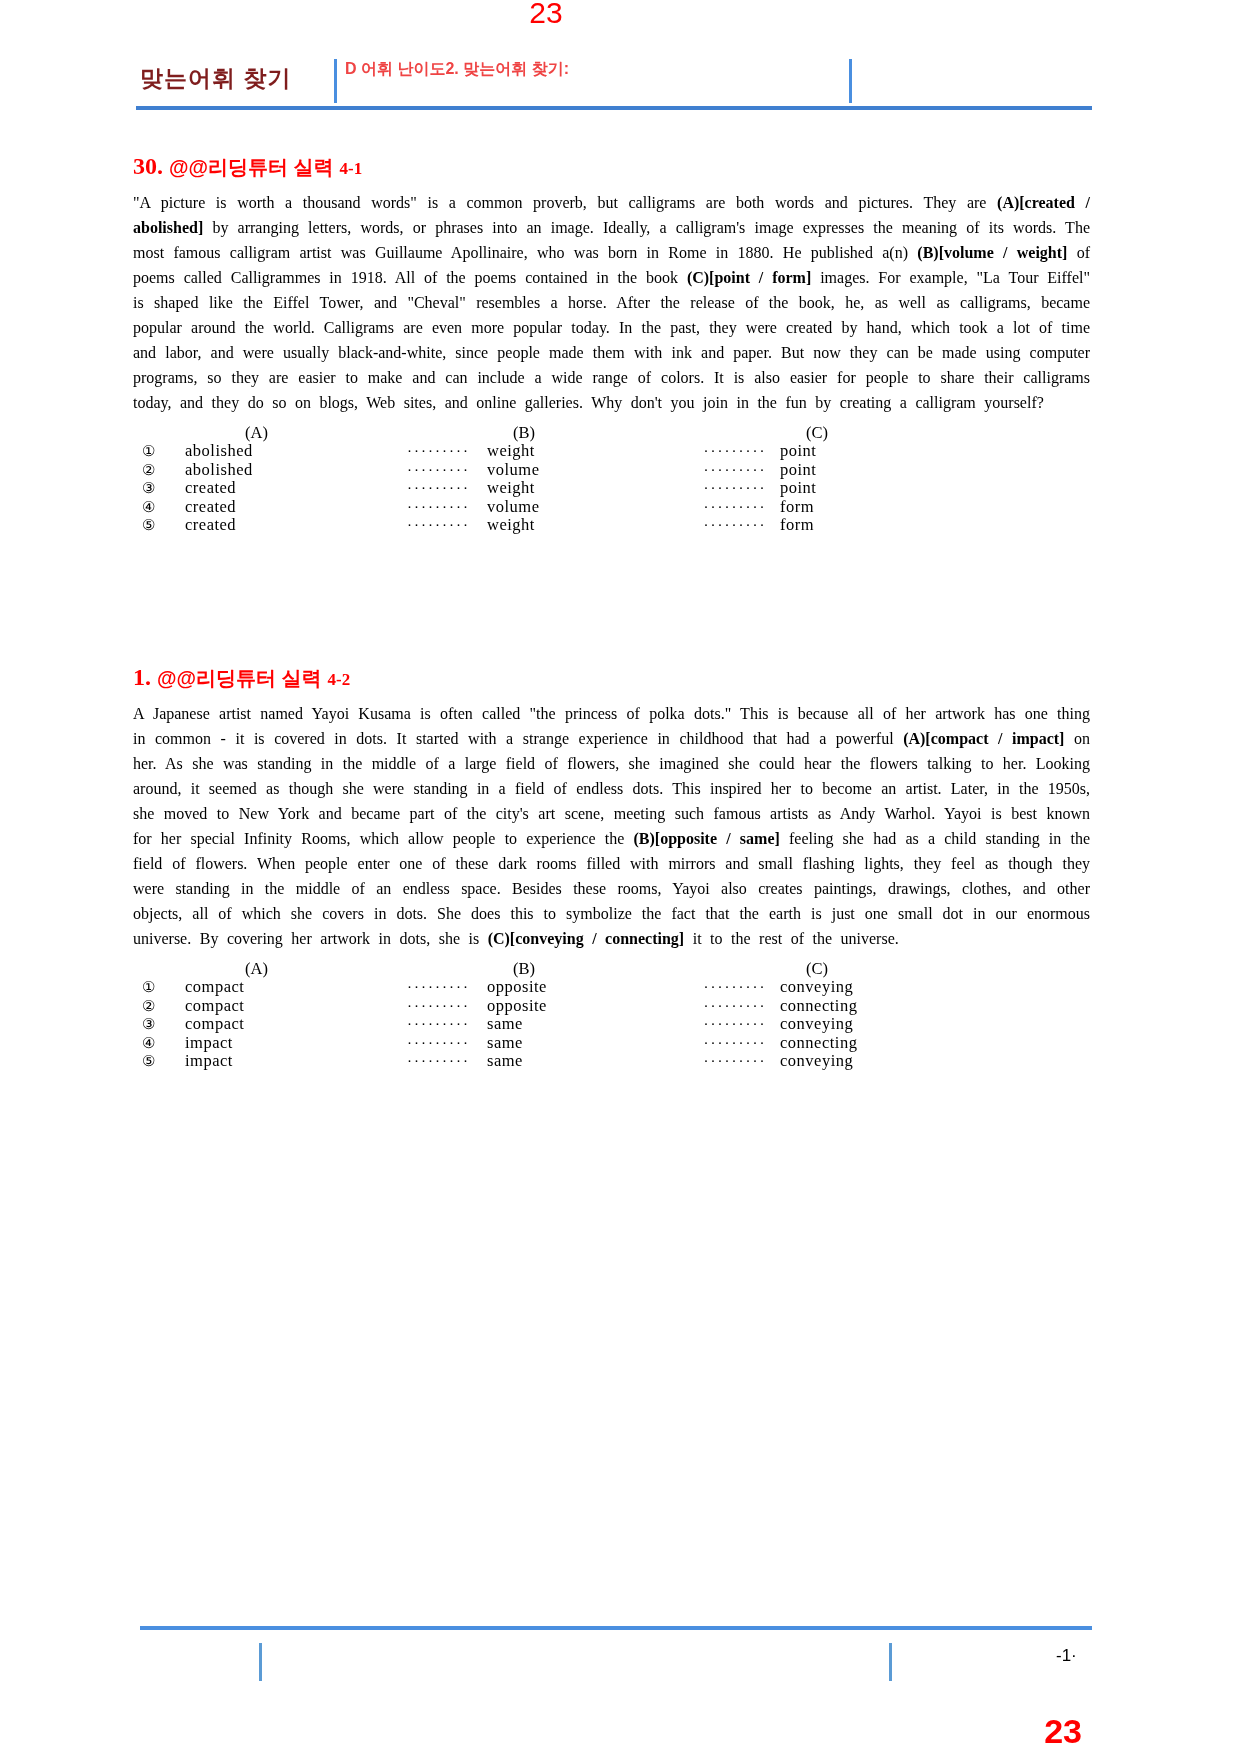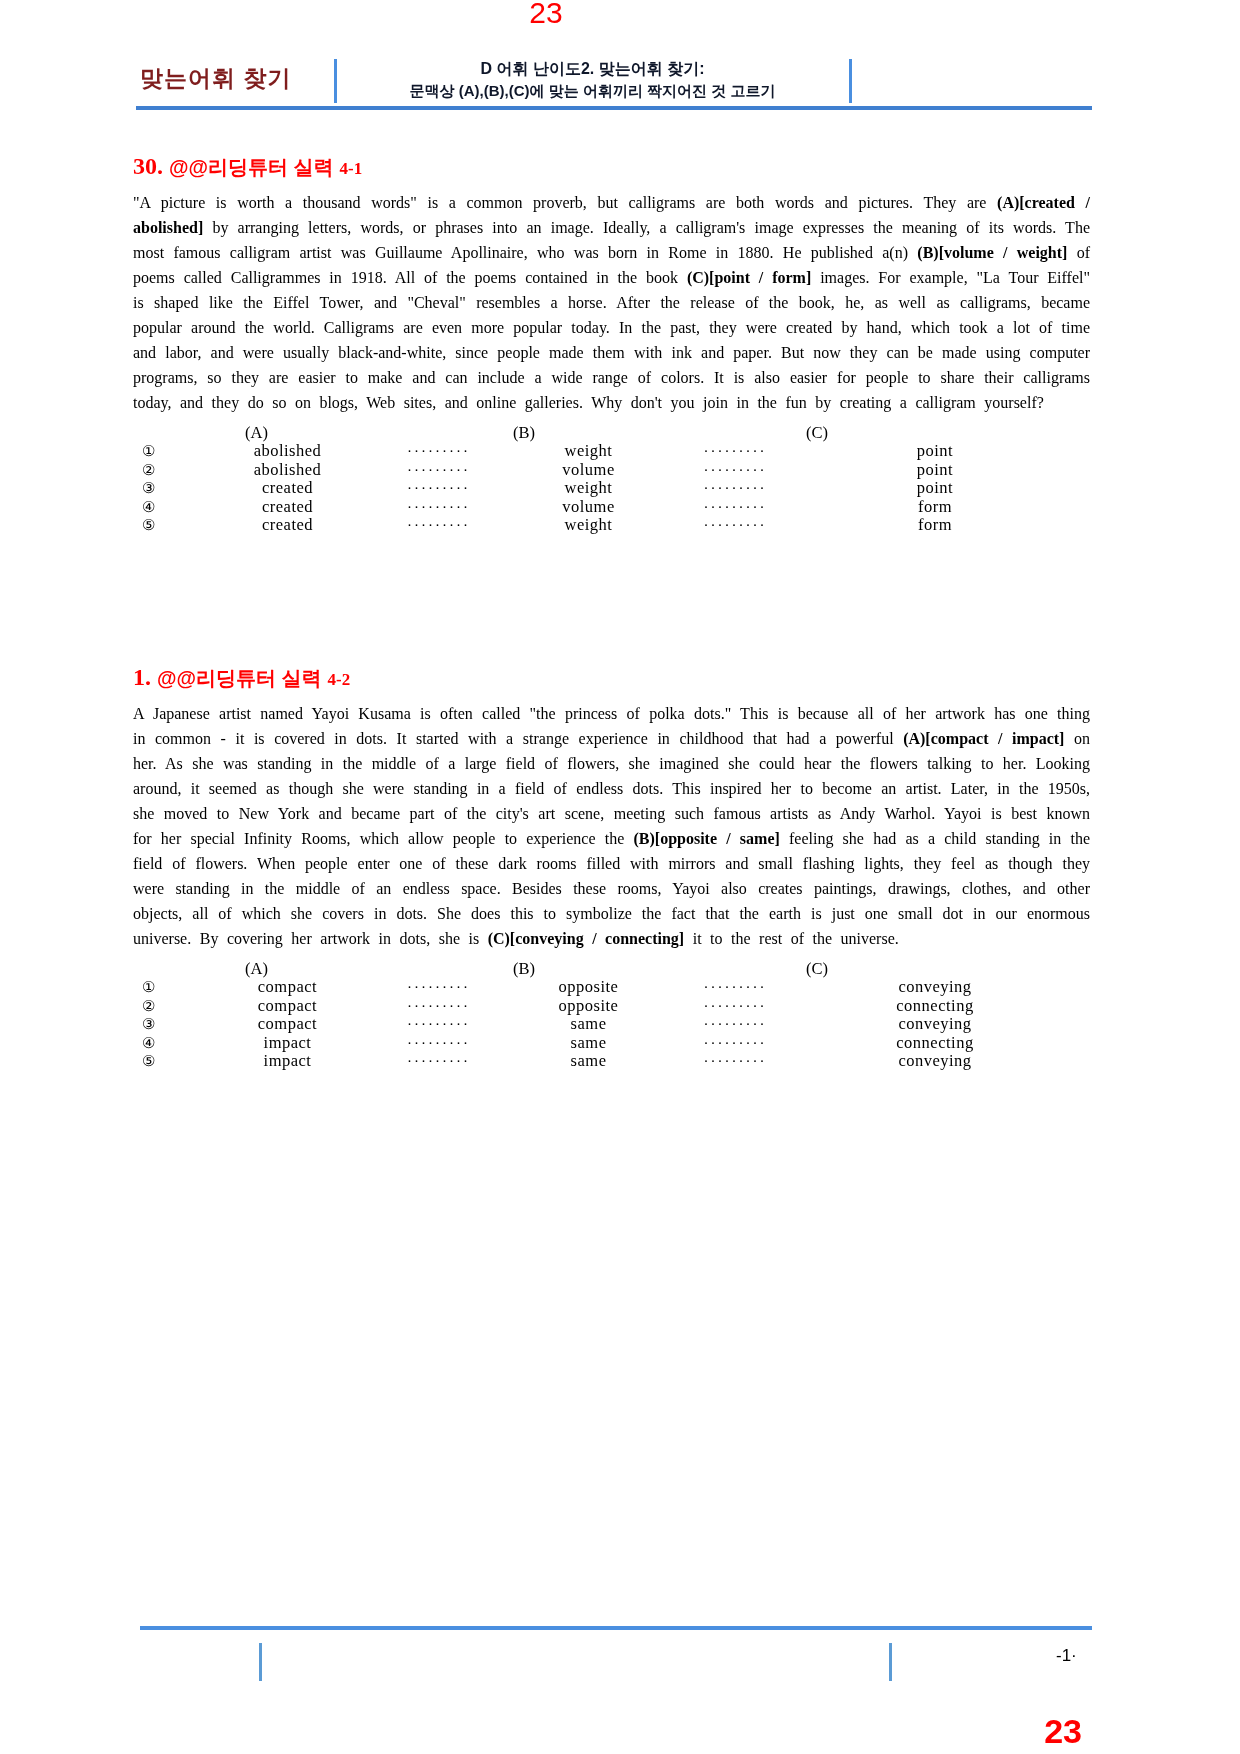--- a/index.html
+++ b/index.html
@@ -12,22 +12,22 @@
   .bottom-num{position:absolute;top:1712px;right:10px;
               font-family:"Liberation Sans", sans-serif;font-size:34px;font-weight:600;color:#ff0000;}
 
   
   .hdr-title{position:absolute;left:140px;top:63px;
              font-family:"Liberation Sans", sans-serif;font-weight:bold;
              font-size:23px;color:#7f1d1d;letter-spacing:1px;}
   .hdr-bar{position:absolute;width:3px;height:44px;top:59px;background:#4a8fe0;}
   .hdr-bar.b1{left:334px;}
   .hdr-bar.b2{left:849px;}
-  .hdr-center{position:absolute;left:345px;top:58px;width:495px;text-align:center;
-              font-family:"Liberation Sans", sans-serif;font-weight:bold;color:#0f172a;}
+  .hdr-center{position:absolute;left:345px;top:58px;width:495px;text-align:left;
+              font-family:"Liberation Sans", sans-serif;font-weight:bold;color:#ef4444;}
   .hdr-center .l1{font-size:16px;line-height:22px;}
   .hdr-center .l2{font-size:15px;line-height:22px;}
   .hdr-rule{position:absolute;left:136px;top:106px;width:965px;height:4px;background:#3f7fd0;}
 
   
   .q-section{position:absolute;left:133px;width:957px;}
   .q1{top:153px;}
   .q2{top:664px;}
   .q-title{white-space:nowrap;color:#ff0000;font-weight:bold;margin:0 0 9px 0;}
   .q-title .num{font-family:"Liberation Serif", serif;font-size:24px;}
@@ -38,42 +38,41 @@
 
   
   .choices{margin-top:8px;font-size:16.5px;}
   .ch-row{display:grid;grid-template-columns:52px 205px 97px 203px 90px auto;
           line-height:18.5px;align-items:baseline;}
   .ch-head{line-height:19px;}
   .ch-head .h{padding-left:26px;}
   .ch-head .hA{padding-left:60px;}
   .ch-num{padding-left:9px;font-size:15px;}
   .ch-dots{text-align:center;letter-spacing:2px;font-size:15px;}
-  .ch-word{letter-spacing:0.5px;text-align:center;}
+  .ch-word{letter-spacing:0.5px;}
 
   
   .foot-rule{position:absolute;left:140px;top:1626px;width:960px;height:4px;background:#4a8fe0;}
   .foot-bar{position:absolute;width:3px;height:38px;top:1643px;background:#5b9bd5;}
   .foot-bar.f1{left:259px;}
   .foot-bar.f2{left:889px;}
   .foot-page{position:absolute;left:1056px;top:1646px;
              font-family:"Liberation Sans", sans-serif;font-size:17px;color:#000;}
 </style>
 </head>
 <body>
 
 <div class="page">
 
   <div class="top-num">23</div>
 
   <div class="hdr-title">맞는어휘 찾기</div>
   <div class="hdr-bar b1"></div>
   <div class="hdr-center">
     <div class="l1">D 어휘 난이도2. 맞는어휘 찾기:</div>
-    <div class="l2">문맥상 (A),(B),(C)에 맞는 어휘끼리 짝지어진 것 고르기</div>
   </div>
   <div class="hdr-bar b2"></div>
   <div class="hdr-rule"></div>
 
   <div class="q-section q1">
     <h2 class="q-title"><span class="num">30.</span> <span class="kname">@@리딩튜터 실력</span> <span class="suffix">4-1</span></h2>
     <div class="passage"><span>"A picture is worth a thousand words" is a common proverb, but calligrams are both words and pictures. They are </span><b>(A)[created / abolished]</b><span> by arranging letters, words, or phrases into an image. Ideally, a calligram's image expresses the meaning of its words. The most famous calligram artist was Guillaume Apollinaire, who was born in Rome in 1880. He published a(n) </span><b>(B)[volume / weight]</b><span> of poems called Calligrammes in 1918. All of the poems contained in the book </span><b>(C)[point / form]</b><span> images. For example, "La Tour Eiffel" is shaped like the Eiffel Tower, and "Cheval" resembles a horse. After the release of the book, he, as well as calligrams, became popular around the world. Calligrams are even more popular today. In the past, they were created by hand, which took a lot of time and labor, and were usually black-and-white, since people made them with ink and paper. But now they can be made using computer programs, so they are easier to make and can include a wide range of colors. It is also easier for people to share their calligrams today, and they do so on blogs, Web sites, and online galleries. Why don't you join in the fun by creating a calligram yourself?</span></div>
     <div class="choices">
         <div class="ch-row ch-head">
           <div class=""></div>

